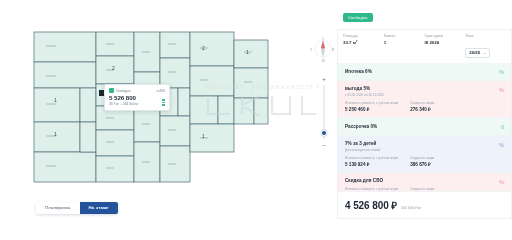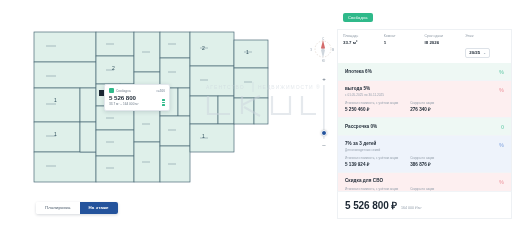--- a/index.html
+++ b/index.html
@@ -376,17 +376,17 @@
             </div>
             <div>
               <div class="fig-label">Скидка по акции</div>
             </div>
           </div>
           <span class="offer-icon" style="color: rgb(232, 115, 127);">%</span>
         </div>
       </div>
 
     <div class="total-bar">
-      <span class="total-price">5 526 800 ₽</span>
+      <span class="total-price">4 526 800 ₽</span>
       <span class="total-per">164 000 ₽/м²</span>
     </div>
   </div>
 </div>
 
 </body></html>

